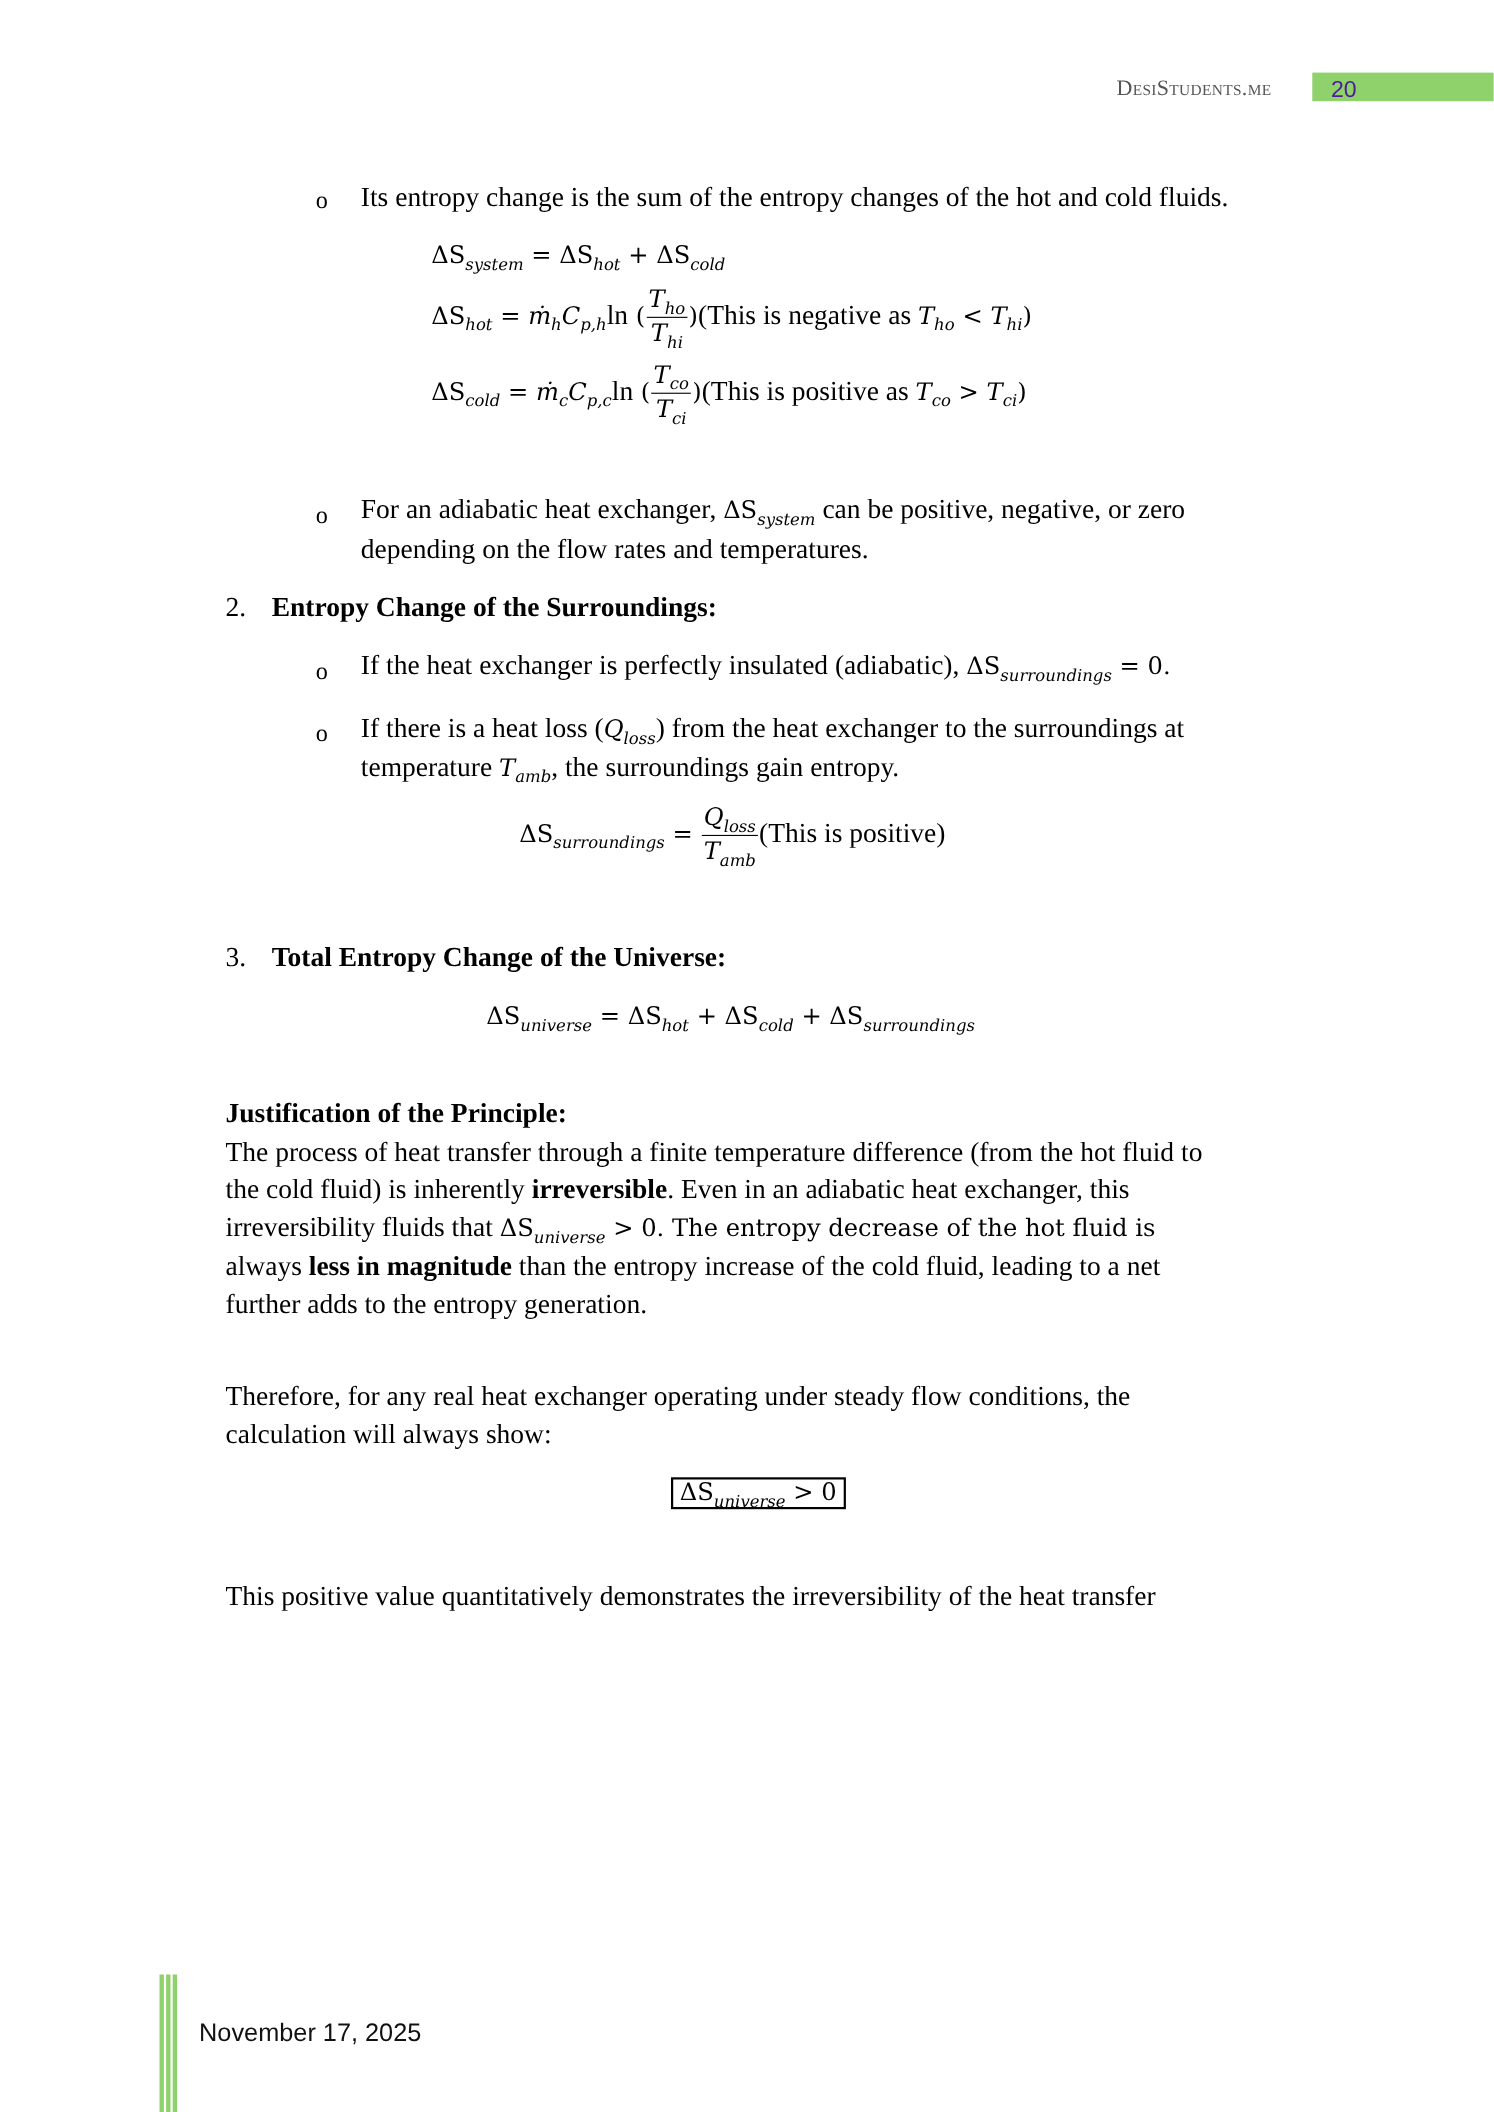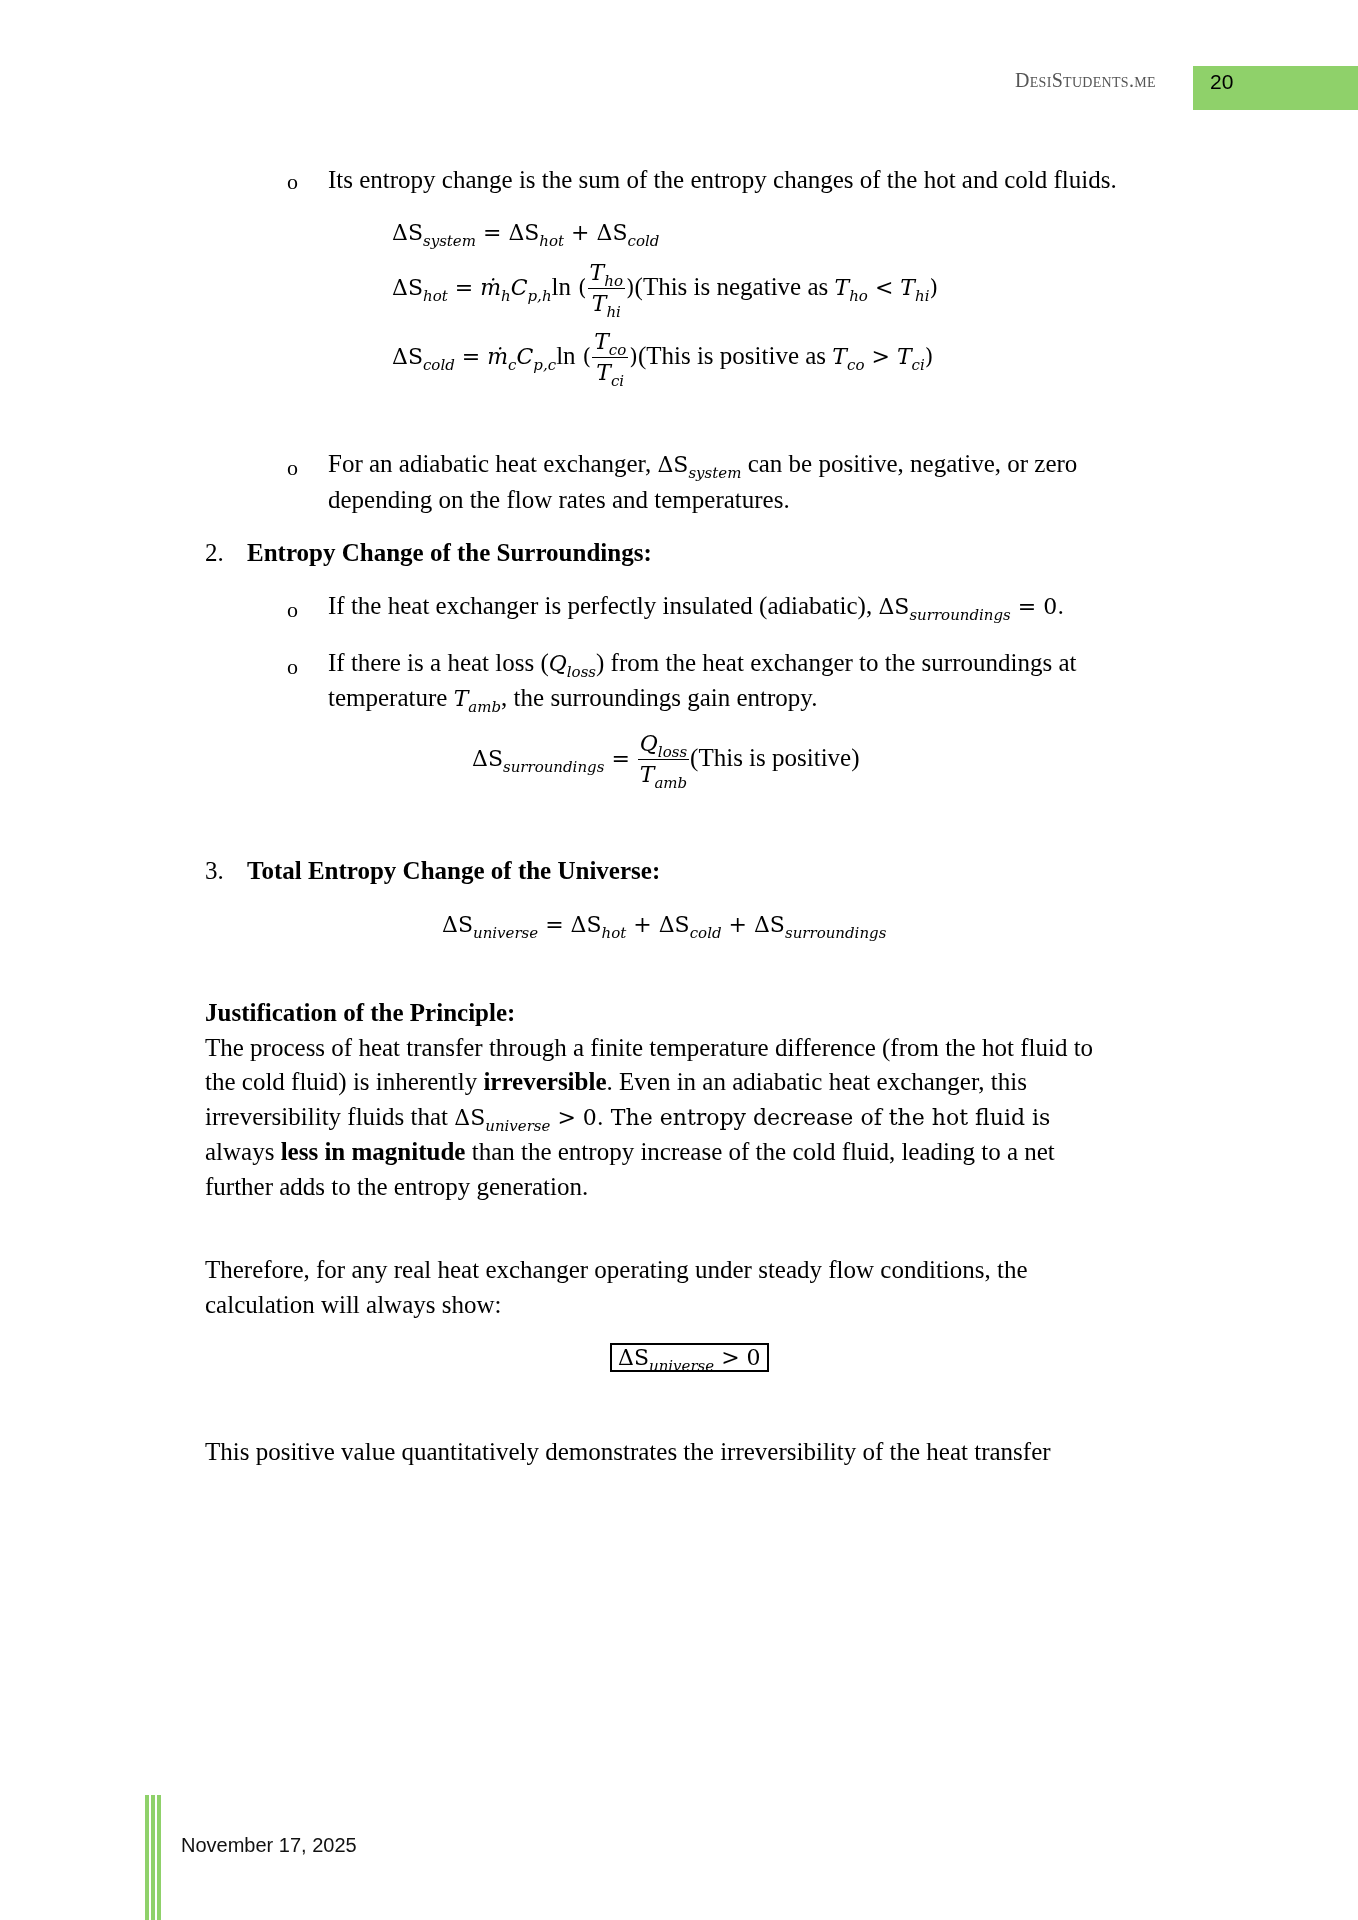--- a/index.html
+++ b/index.html
@@ -1,37 +1,37 @@
 <!DOCTYPE html>
 <html><head>
   <meta charset="utf-8">
   <style>
     html, body { margin: 0; padding: 0; background: #ffffff; }
     body { width: 1358px; height: 1920px; position: relative; overflow: hidden;
            font-family: "Liberation Serif", serif; color: #000; }
     .hdr-site { position: absolute; left: 1015px; top: 69px; font-family: Liberation Serif, serif;
                 font-size: 20px; color: #555; letter-spacing: 0.3px; font-variant: small-caps; }
-    .hdr-page { position: absolute; left: 1193px; top: 66px; width: 165px; height: 44px; background: #8fd16a;
-                color: #000000; font-family: "Liberation Sans", sans-serif; font-size: 21px; line-height: 32px;
+    .hdr-page { position: absolute; left: 1193px; top: 66px; width: 165px; height: 26px; background: #8fd16a;
+                color: #4c1d95; font-family: "Liberation Sans", sans-serif; font-size: 21px; line-height: 32px;
                 padding-left: 17px; box-sizing: border-box; }
     .abs { position: absolute; white-space: nowrap; }
     .t { font-size: 25px; line-height: 34px; }
     .b { font-weight: bold; }
     .bullet { font-size: 22px; }
     .m { font-family: "DejaVu Serif", serif; font-size: 22px; }
     .mi { font-family: "DejaVu Serif", serif; font-style: italic; }
     sub { font-family: "DejaVu Serif", serif; font-style: italic; font-size: 15px; vertical-align: -6px; line-height: 0; margin-top: 16px; }
     .frac { display: inline-block; vertical-align: middle; text-align: center; margin: 0 1px; }
     .frac .num { display: block; border-bottom: 1.6px solid #000; padding: 0 2px; line-height: 30px; }
     .frac .den { display: block; line-height: 30px; }
     .boxed { border: 2px solid #000; padding: 0 6px; }
     .para { position: absolute; left: 205px; width: 980px; font-size: 25px; line-height: 34.5px; }
     .footer-lines { position: absolute; left: 145px; top: 1795px; width: 16px; height: 125px; }
     .footer-lines div { position: absolute; top: 0; width: 4px; height: 125px; background: #8fd16a; }
-    .footer-date { position: absolute; left: 181px; top: 1834px; font-family: "Liberation Sans", sans-serif; font-size: 20px; color: #111; }
+    .footer-date { position: absolute; left: 181px; top: 1834px; font-family: "Liberation Sans", sans-serif; font-size: 23px; color: #111; }
   </style>
 </head>
 <body>
 
 <div>
   <div class="hdr-site">DesiStudents.me</div>
   <div class="hdr-page">20</div>
 </div>
 
 <div class="abs bullet" style="left:287px;top:169px;">o</div>

